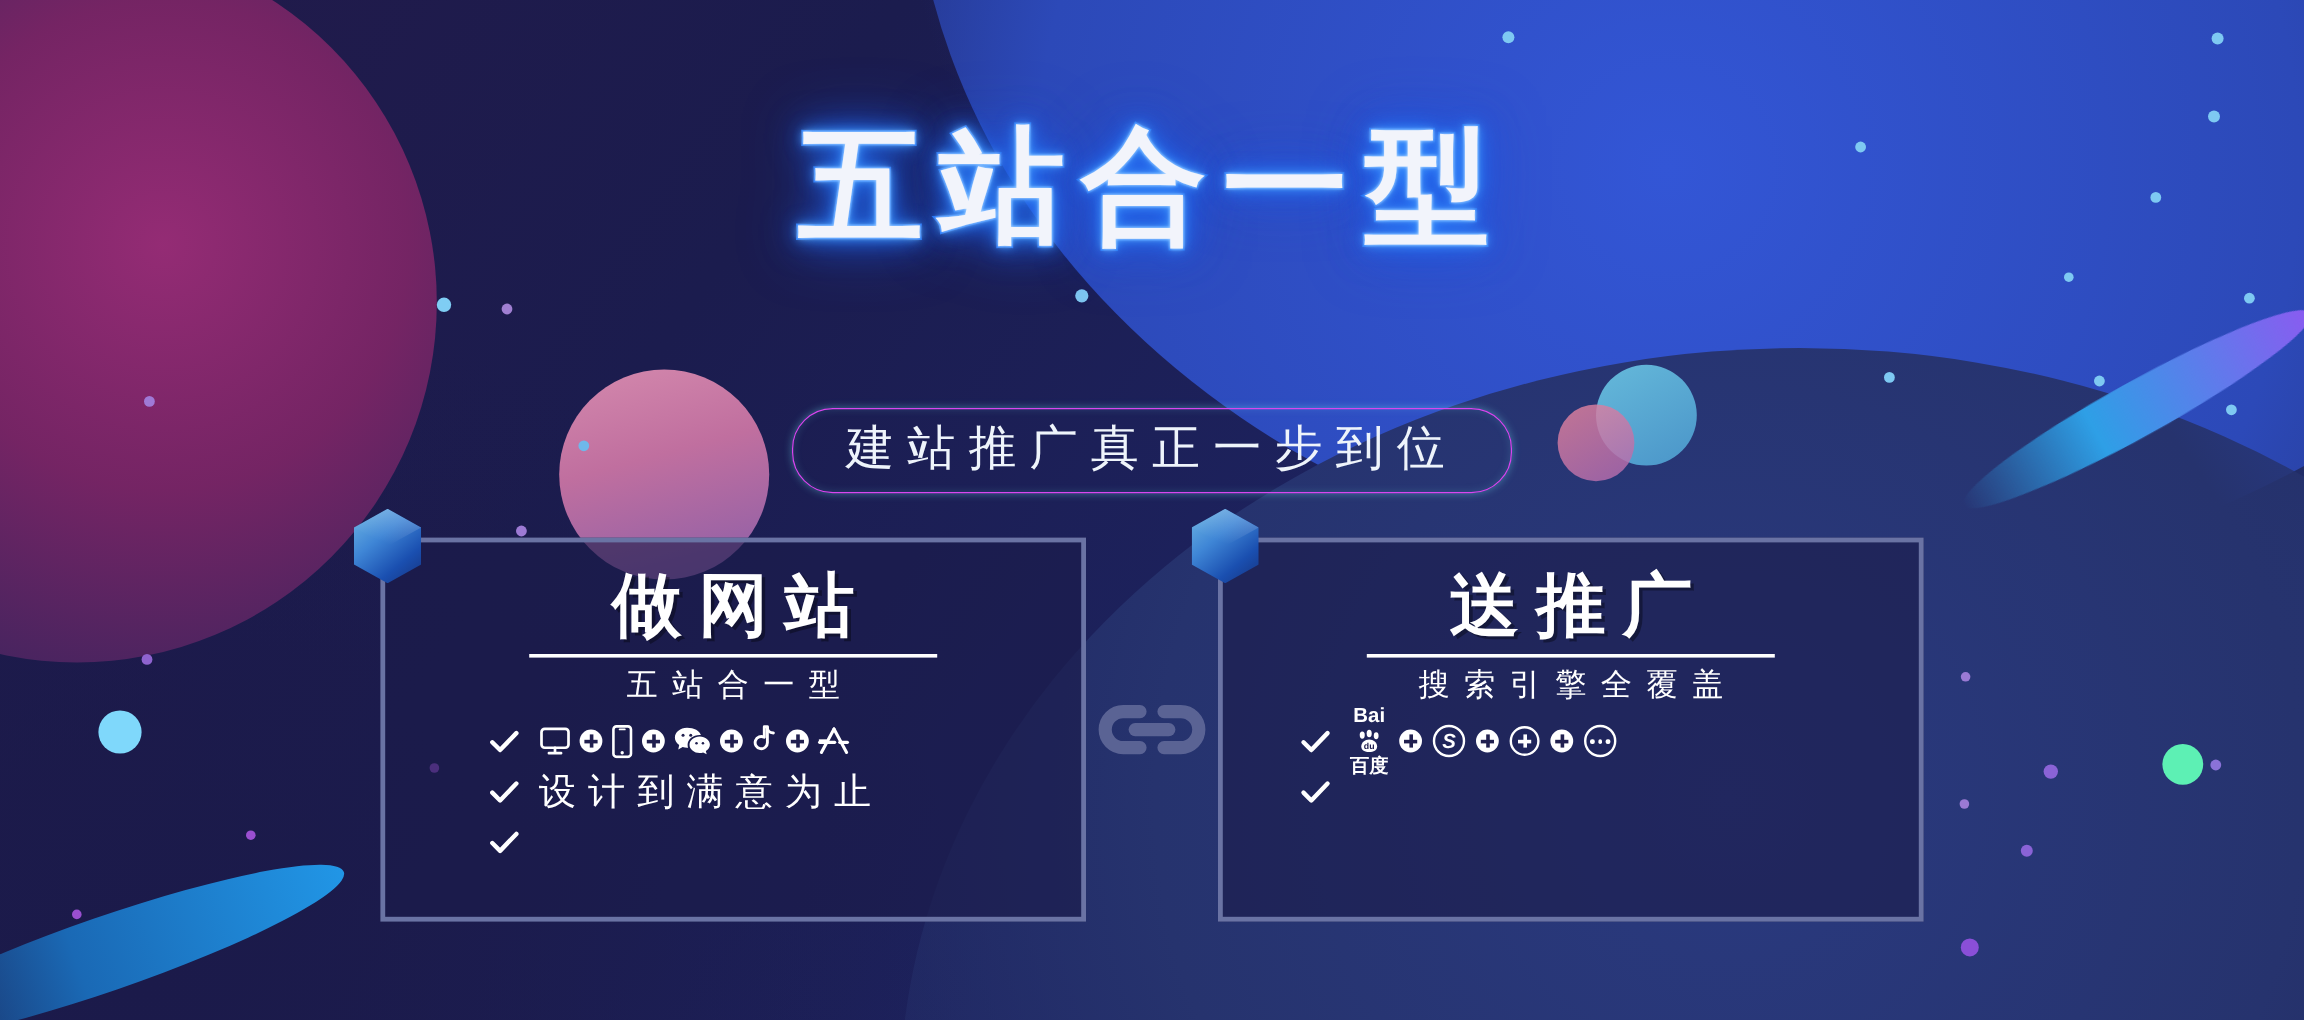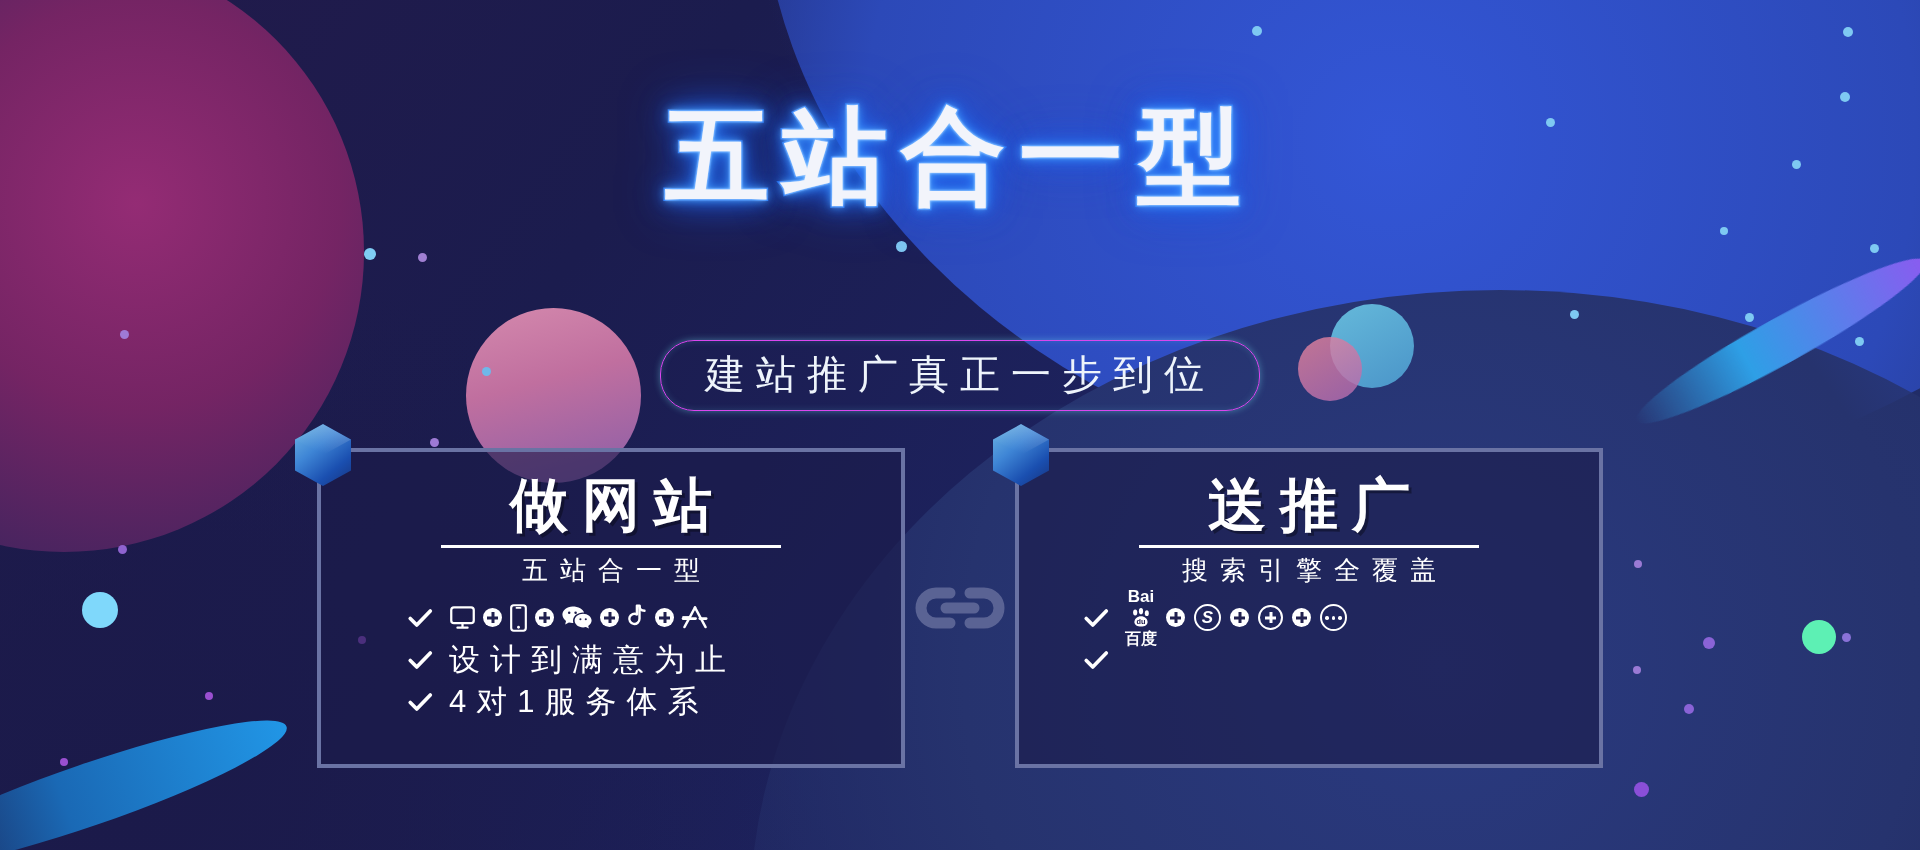--- a/index.html
+++ b/index.html
@@ -207,21 +207,20 @@
           <svg class="chk" viewBox="0 0 24 24">
             <path d="M3 12.5 L9 18.5 L21.5 5.5" fill="none" stroke="#fff" stroke-width="3.4" stroke-linecap="round" stroke-linejoin="round"></path>
           </svg>
           <span class="row-txt">设计到满意为止</span>
         </div>
 
         <div class="row">
           <svg class="chk" viewBox="0 0 24 24">
             <path d="M3 12.5 L9 18.5 L21.5 5.5" fill="none" stroke="#fff" stroke-width="3.4" stroke-linecap="round" stroke-linejoin="round"></path>
           </svg>
-          <span class="row-txt">4对1服务体系</span>
         </div>
       </div>
     </div>
 
     <div class="linker">
       <svg width="96" height="50" viewBox="0 0 96 50">
         <path d="M38 10 H24 a15 15 0 0 0 0 30 H38" fill="none" stroke="#5a6394" stroke-width="11" stroke-linecap="round"></path>
         <path d="M58 10 H72 a15 15 0 0 1 0 30 H58" fill="none" stroke="#5a6394" stroke-width="11" stroke-linecap="round"></path>
         <path d="M34 25 H62" stroke="#5a6394" stroke-width="11" stroke-linecap="round"></path>
       </svg>

